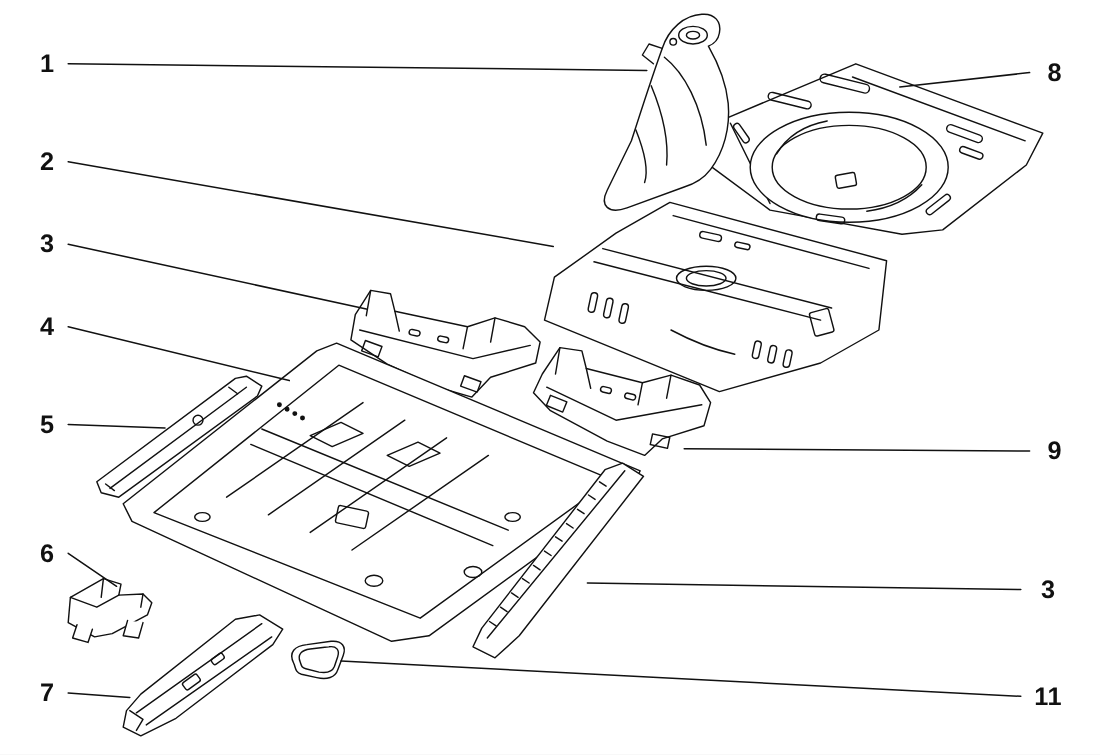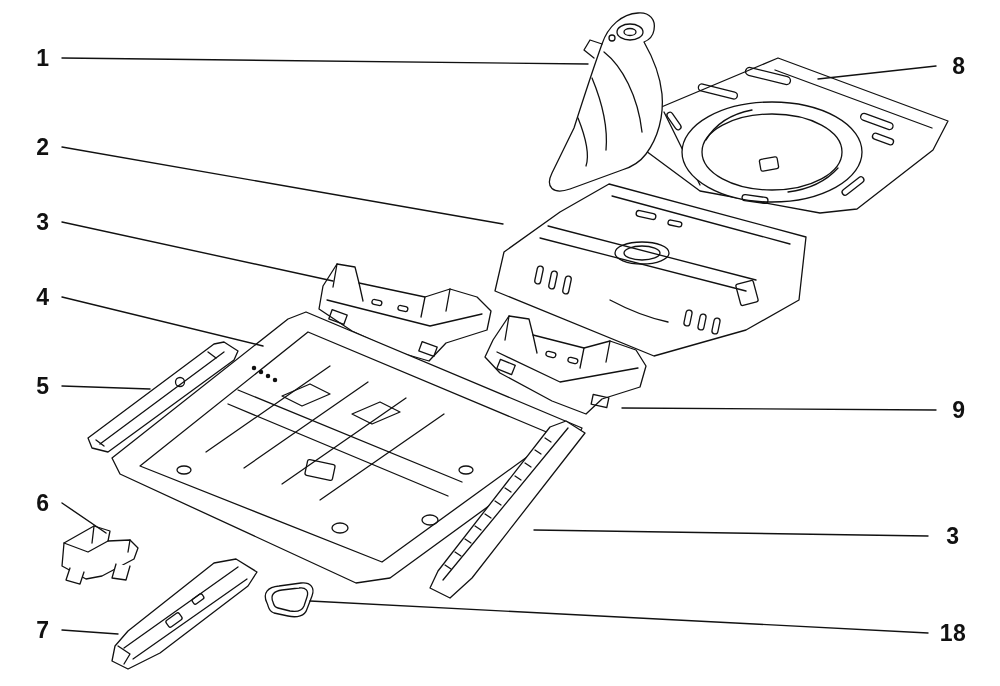--- a/index.html
+++ b/index.html
@@ -200,15 +200,15 @@
   <div class="callout" style="left:43px;  top:58px;">1</div>
   <div class="callout" style="left:43px;  top:147px;">2</div>
   <div class="callout" style="left:43px;  top:222px;">3</div>
   <div class="callout" style="left:43px;  top:297px;">4</div>
   <div class="callout" style="left:43px;  top:386px;">5</div>
   <div class="callout" style="left:43px;  top:503px;">6</div>
   <div class="callout" style="left:43px;  top:630px;">7</div>
   <div class="callout" style="left:959px; top:66px;">8</div>
   <div class="callout" style="left:959px; top:410px;">9</div>
   <div class="callout" style="left:953px; top:536px;">3</div>
-  <div class="callout" style="left:953px; top:633px;">18</div>
+  <div class="callout" style="left:953px; top:633px;">11</div>
 
 </div>
 
 </body></html>

